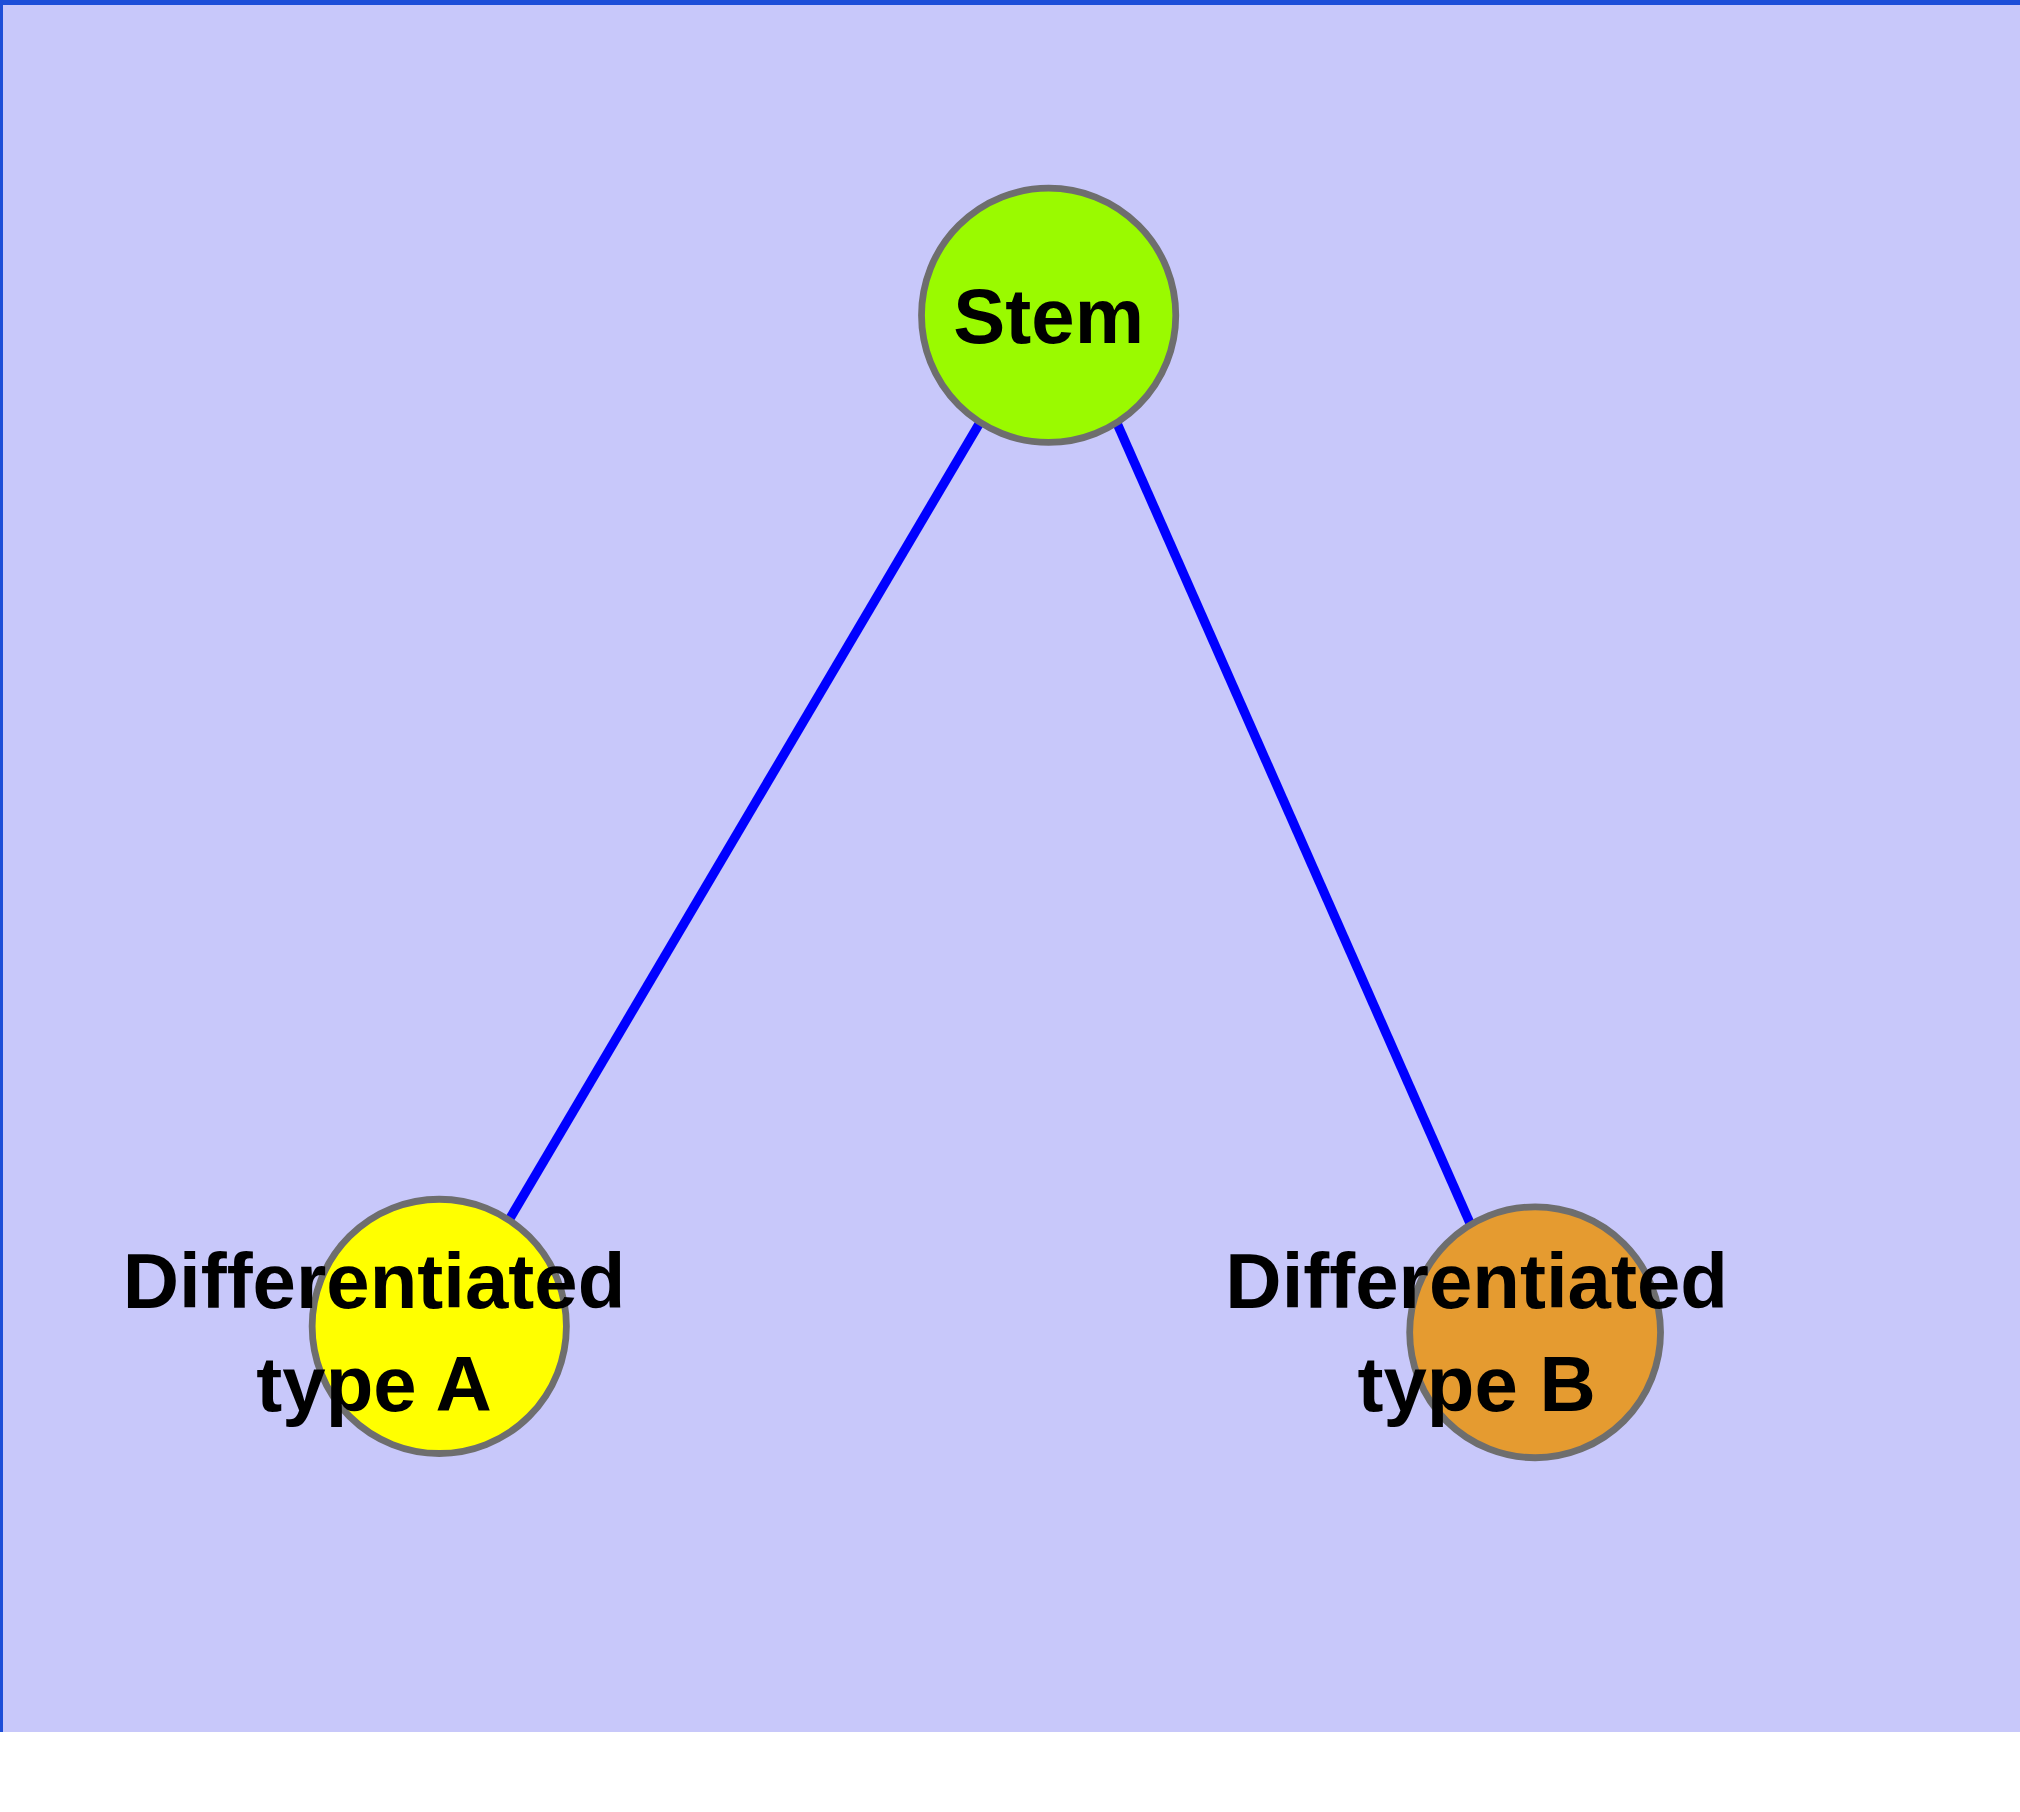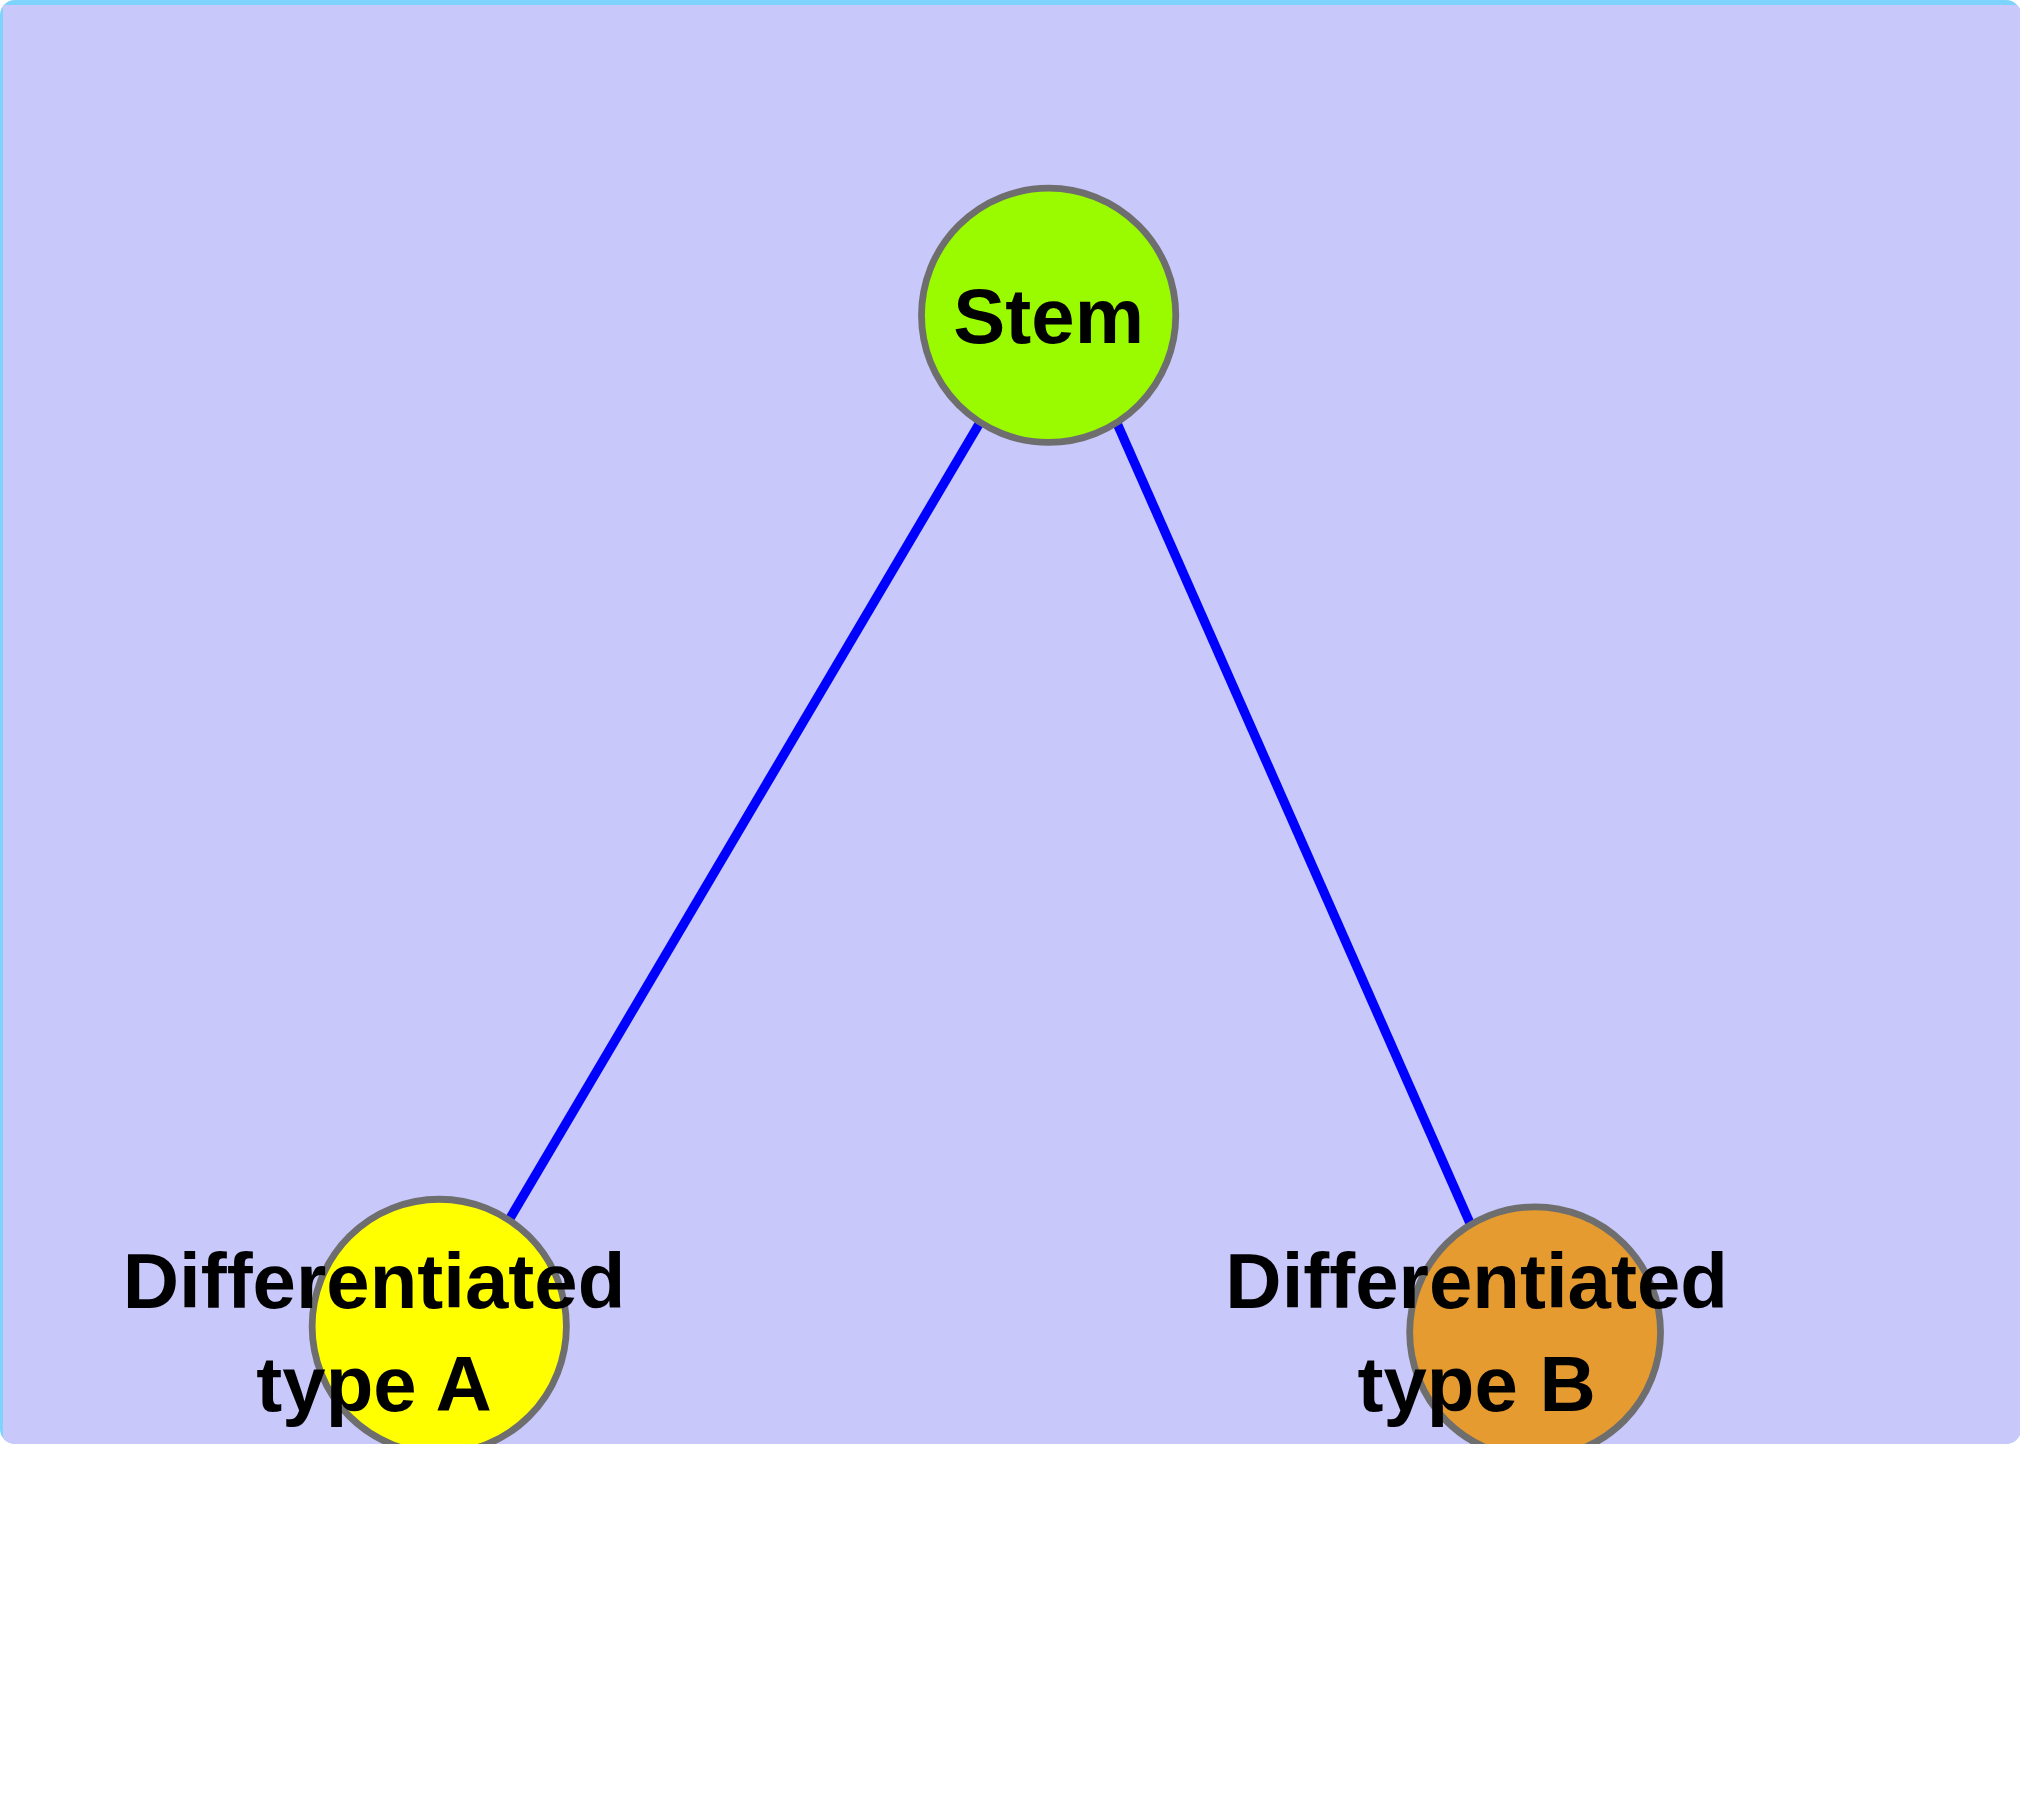--- a/index.html
+++ b/index.html
@@ -45,21 +45,21 @@
     font-family: "Liberation Sans", "DejaVu Sans", sans-serif;
     font-weight: bold;
     fill: #000000;
     text-anchor: middle;
     dominant-baseline: alphabetic;
   }
 </style>
 </head>
 <body>
 
-<div id="canvas" style="width: 2021px; height: 1444px; background: #7dd3fc; border-radius: 15px;">
+<div id="canvas" style="width: 2021px; height: 1732px; background: #1d4ed8;">
 
   <div id="plot-area" style="background: rgb(200, 200, 250);"></div>
 
   <svg id="graph-svg" viewBox="0 0 2384 2138" xmlns="http://www.w3.org/2000/svg" style="width: 2021px; height: 1812px;">
 
     <g>
       <line class="edge-line" x1="1155" y1="500" x2="600" y2="1440"></line>
       <line class="edge-line" x1="1318" y1="500" x2="1734" y2="1443"></line>
     </g>
 

